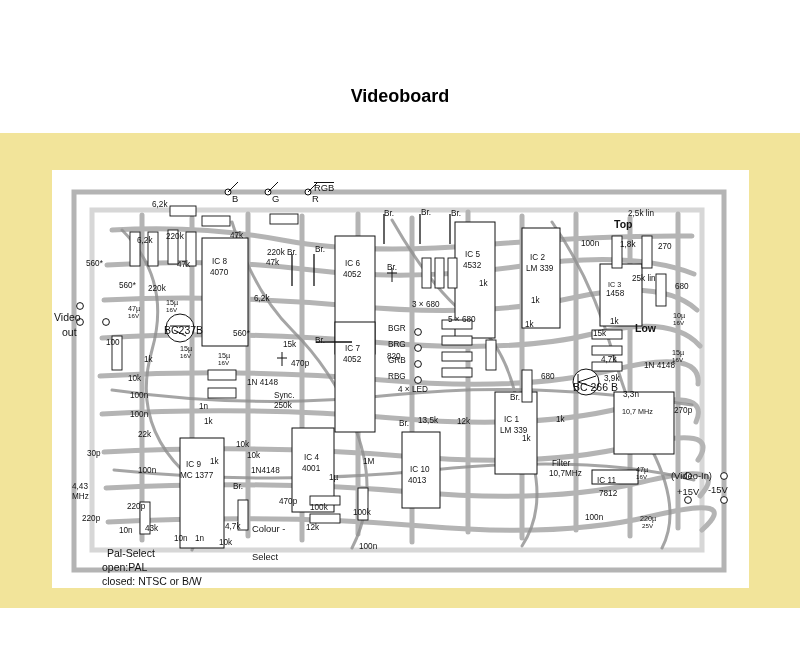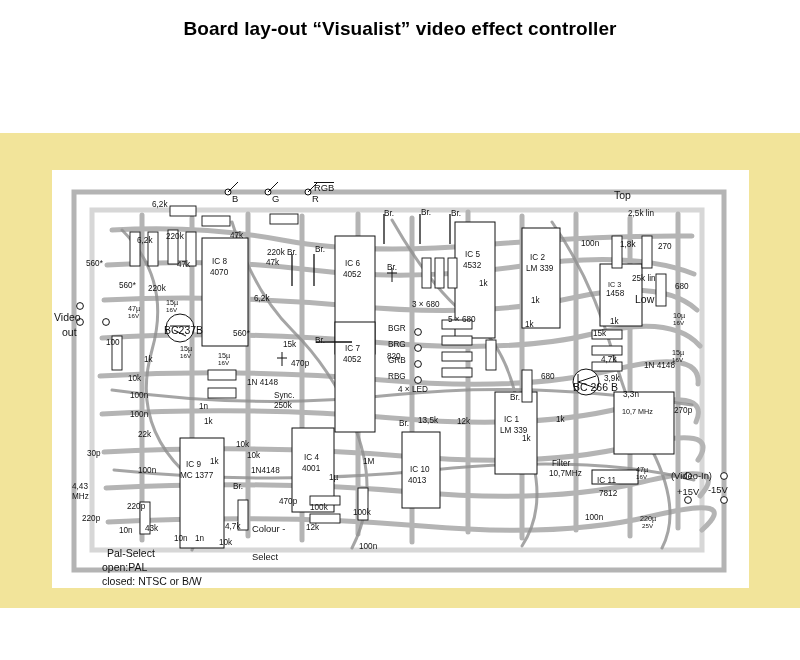--- a/index.html
+++ b/index.html
@@ -31,29 +31,29 @@
 
   .lbl{
     position:absolute;font-family:"Liberation Sans", sans-serif;
     color:#121212;white-space:nowrap;line-height:1;
   }
   .lbl.s6{font-size:6.2px;}
   .lbl.s7{font-size:7.2px;text-align:right;}
   .lbl.s8{font-size:8.2px;}
   .lbl.s9{font-size:9.4px;}
   .lbl.s10{font-size:10.5px;}
-  .lbl.bold{font-weight:normal;}
+  .lbl.bold{font-weight:bold;margin-top:29px;}
   .ovl{border-top:1px solid #121212;padding-top:0px;}
 </style>
 </head>
 <body>
 
 <div id="page">
 
-  <div class="title">Board lay-out “Visualist” video effect controller</div>
+  <div class="subtitle">Videoboard</div>
 
   <div class="yellow-band"></div>
 
   <div class="board-panel">
 
     <svg class="board-svg" width="697" height="418" viewBox="0 0 697 418">
       <defs>
         <pattern id="copperTex" width="6" height="6" patternUnits="userSpaceOnUse">
           <rect width="6" height="6" fill="#ffffff"></rect>
           <circle cx="1" cy="1" r="0.7" fill="#b9b9b9"></circle>

